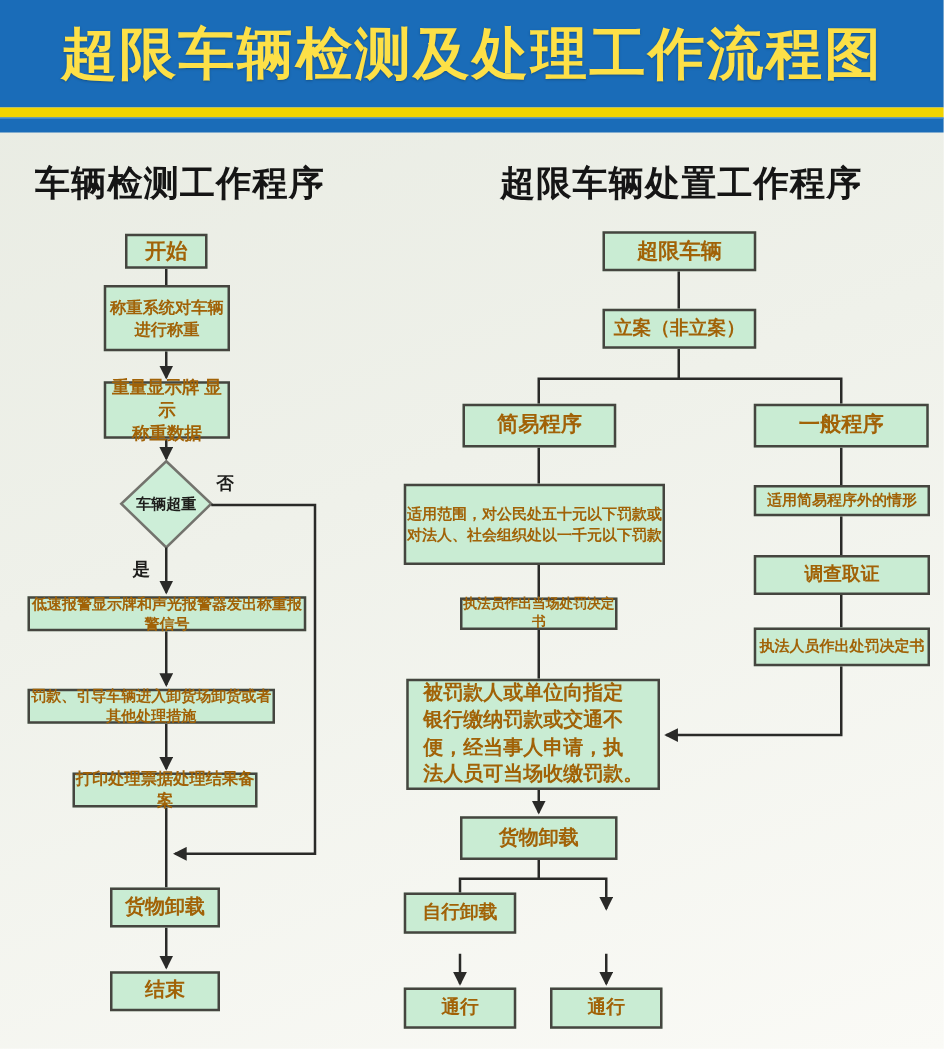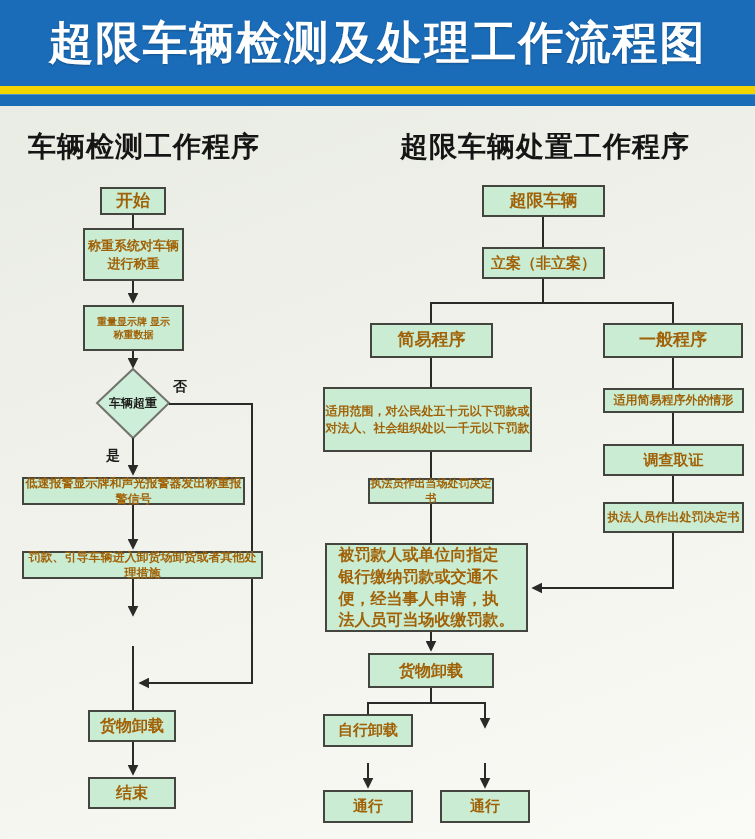--- a/index.html
+++ b/index.html
@@ -6,21 +6,21 @@
   body{font-family:"Liberation Sans","DejaVu Sans",sans-serif;}
   .stage{
     position:relative;width:755px;height:839px;overflow:hidden;
     background:linear-gradient(160deg,#e8ebe2 0%,#eff1ea 45%,#fafaf6 100%);
   }
   .banner{
     position:absolute;left:0;top:0;width:755px;height:86px;
     background:#1a6cb8;display:flex;align-items:center;justify-content:center;
   }
   .banner-title{
-    color:#ffffff;font-size:45px;font-weight:900;letter-spacing:2px;
+    color:#fde047;font-size:45px;font-weight:900;letter-spacing:2px;
     white-space:nowrap;text-shadow:0 1px 2px rgba(0,0,0,.25);
     font-family:"Liberation Sans","DejaVu Sans",sans-serif;
   }
   .stripe-yellow{position:absolute;left:0;top:86px;width:755px;height:8px;background:#f2d400;}
   .stripe-blue{position:absolute;left:0;top:94px;width:755px;height:11px;background:#1a6cb8;border-top:1px solid #4f93d0;}
   .section-title{
     position:absolute;font-size:28px;font-weight:800;color:#151515;
     letter-spacing:1px;white-space:nowrap;
   }
   .node{
@@ -82,27 +82,28 @@
     <path class="wire" d="M368,763 V787" marker-end="url(#arrow)"></path>
     <path class="wire" d="M485,763 V787" marker-end="url(#arrow)"></path>
   </svg>
 
   <div class="section-title" style="left:28px;top:128px;">车辆检测工作程序</div>
   <div class="section-title" style="left:400px;top:128px;">超限车辆处置工作程序</div>
 
   <div class="node" style="left:100px;top:187px;width:66px;height:28px;font-size:17px;">开始</div>
   <div class="node" style="left:83px;top:228px;width:101px;height:53px;font-size:13px;">称重系统对车辆
 进行称重</div>
-  <div class="node" style="left:83px;top:305px;width:101px;height:46px;font-size:10px;">重量显示牌 显示
+  <div class="node" style="left:83px;top:305px;width:101px;height:46px;font-size:14px;">重量显示牌 显示
 称重数据</div>
   <div class="dec-label" style="left:98px;top:395px;width:70px;font-size:12px;">车辆超重</div>
   <div class="dec-label" style="left:173px;top:378px;font-size:14px;">否</div>
   <div class="dec-label" style="left:106px;top:447px;font-size:14px;">是</div>
   <div class="node" style="left:22px;top:477px;width:223px;height:28px;font-size:12px;">低速报警显示牌和声光报警器发出称重报警信号</div>
-  <div class="node" style="left:22px;top:551px;width:241px;height:28px;font-size:12px;">罚款、引导车辆进入卸货场卸货或者其他处理措施</div>
+  <div class="node" style="left:22px;top:551px;width:198px;height:28px;font-size:12px;">罚款、引导车辆进入卸货场卸货或者其他处理措施</div>
+  <div class="node" style="left:58px;top:618px;width:148px;height:28px;font-size:13px;">打印处理票据处理结果备案</div>
   <div class="node" style="left:88px;top:710px;width:88px;height:32px;font-size:16px;">货物卸载</div>
   <div class="node" style="left:88px;top:777px;width:88px;height:32px;font-size:16px;">结束</div>
 
   <div class="node" style="left:482px;top:185px;width:123px;height:32px;font-size:17px;">超限车辆</div>
   <div class="node" style="left:482px;top:247px;width:123px;height:32px;font-size:15px;">立案（非立案）</div>
   <div class="node" style="left:370px;top:323px;width:123px;height:35px;font-size:17px;">简易程序</div>
   <div class="node" style="left:603px;top:323px;width:140px;height:35px;font-size:17px;">一般程序</div>
   <div class="node" style="left:323px;top:387px;width:209px;height:65px;font-size:12px;">适用范围，对公民处五十元以下罚款或
 对法人、社会组织处以一千元以下罚款</div>
   <div class="node" style="left:603px;top:388px;width:141px;height:25px;font-size:12px;">适用简易程序外的情形</div>

